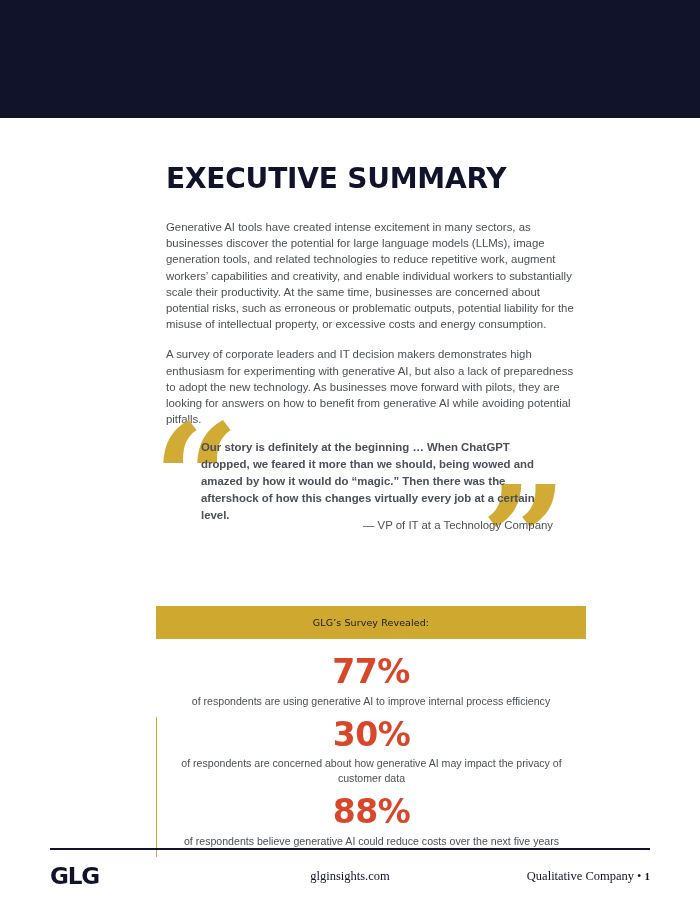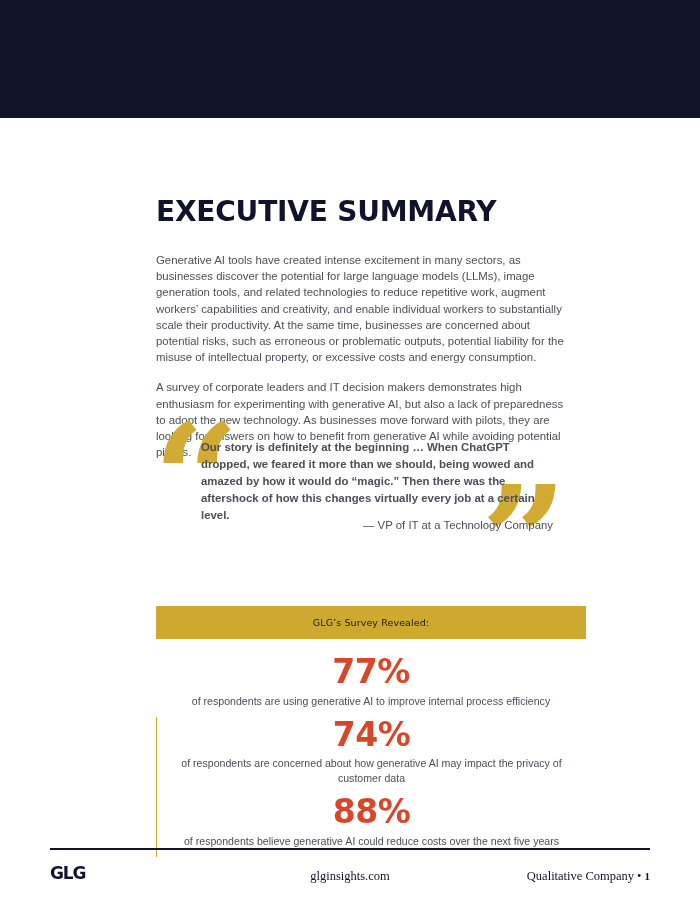--- a/index.html
+++ b/index.html
@@ -27,24 +27,23 @@
   
   .page {
     position: absolute;
     top: 118px; left: 0;
     width: 700px;
     height: 788px;
   }
 
   .content {
     position: absolute;
-    left: 156px;
+    left: 166px;
     top: 47px;
     width: 430px;
-    margin-top: 33px;
   }
 
   .page-title {
     font-family: "DejaVu Sans", sans-serif;
     font-size: 28px;
     font-weight: 700;
     letter-spacing: -0.2px;
     color: #11132b;
     margin: 0 0 26px 0;
     line-height: 1;
@@ -170,21 +169,21 @@
   }
   .footer-row {
     position: relative;
     height: 40px;
     margin-top: 13px;
   }
   .footer-logo {
     position: absolute;
     left: 0; top: 0;
     font-family: "DejaVu Sans", sans-serif;
-    font-size: 17px;
+    font-size: 23px;
     font-weight: 700;
     color: #11132b;
     letter-spacing: -1.2px;
   }
   .footer-site {
     position: absolute;
     left: 0; right: 0; top: 6px;
     text-align: center;
     font-family: "Liberation Serif", serif;
     font-size: 12.5px;
@@ -223,21 +222,21 @@
   <div class="stats">
     <div class="stats-bar">
       <span class="stats-bar-label">GLG’s Survey Revealed:</span>
     </div>
     <div class="stats-cols">
       <div class="stat-col">
         <div class="stat-value">77%</div>
         <div class="stat-caption">of respondents are using generative AI to improve internal process efficiency</div>
       </div>
       <div class="stat-col div-left">
-        <div class="stat-value">74%</div>
+        <div class="stat-value">30%</div>
         <div class="stat-caption">of respondents are concerned about how generative AI may impact the privacy of customer data</div>
       </div>
       <div class="stat-col div-left">
         <div class="stat-value">88%</div>
         <div class="stat-caption">of respondents believe generative AI could reduce costs over the next five years</div>
       </div>
     </div>
   </div>
 
   <div class="footer">

